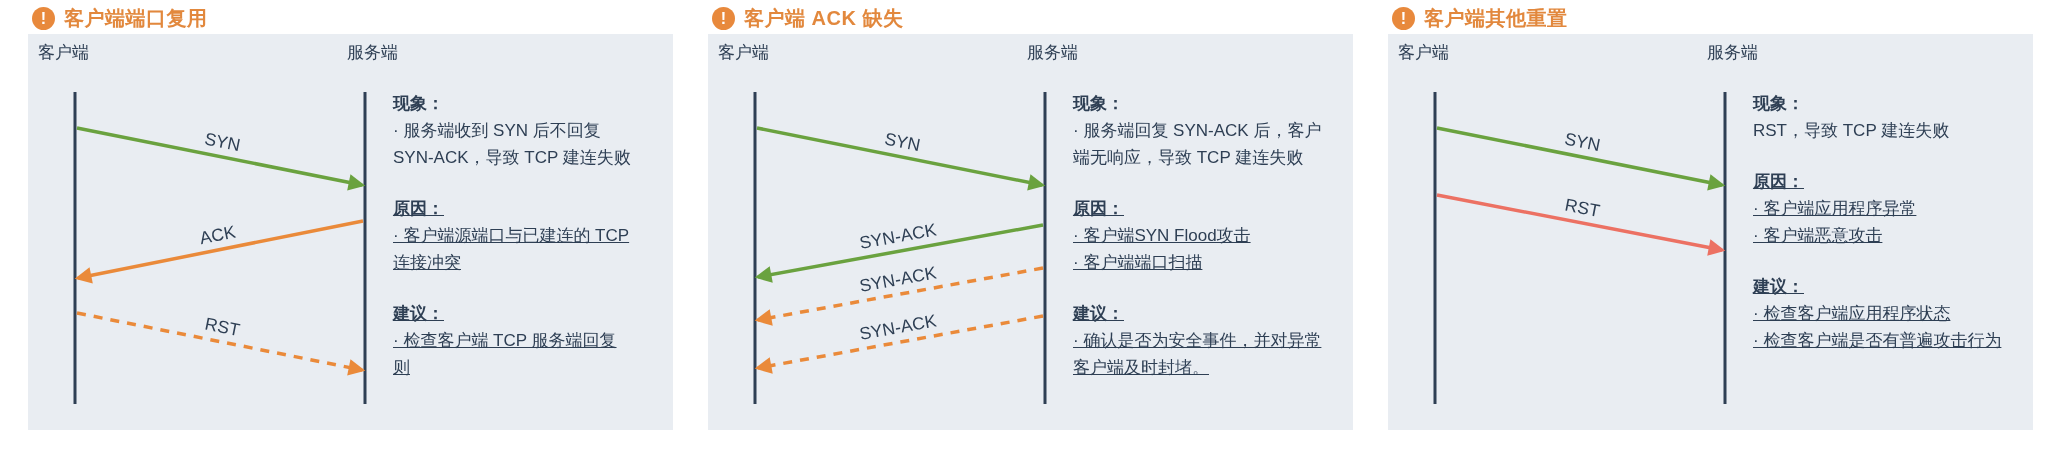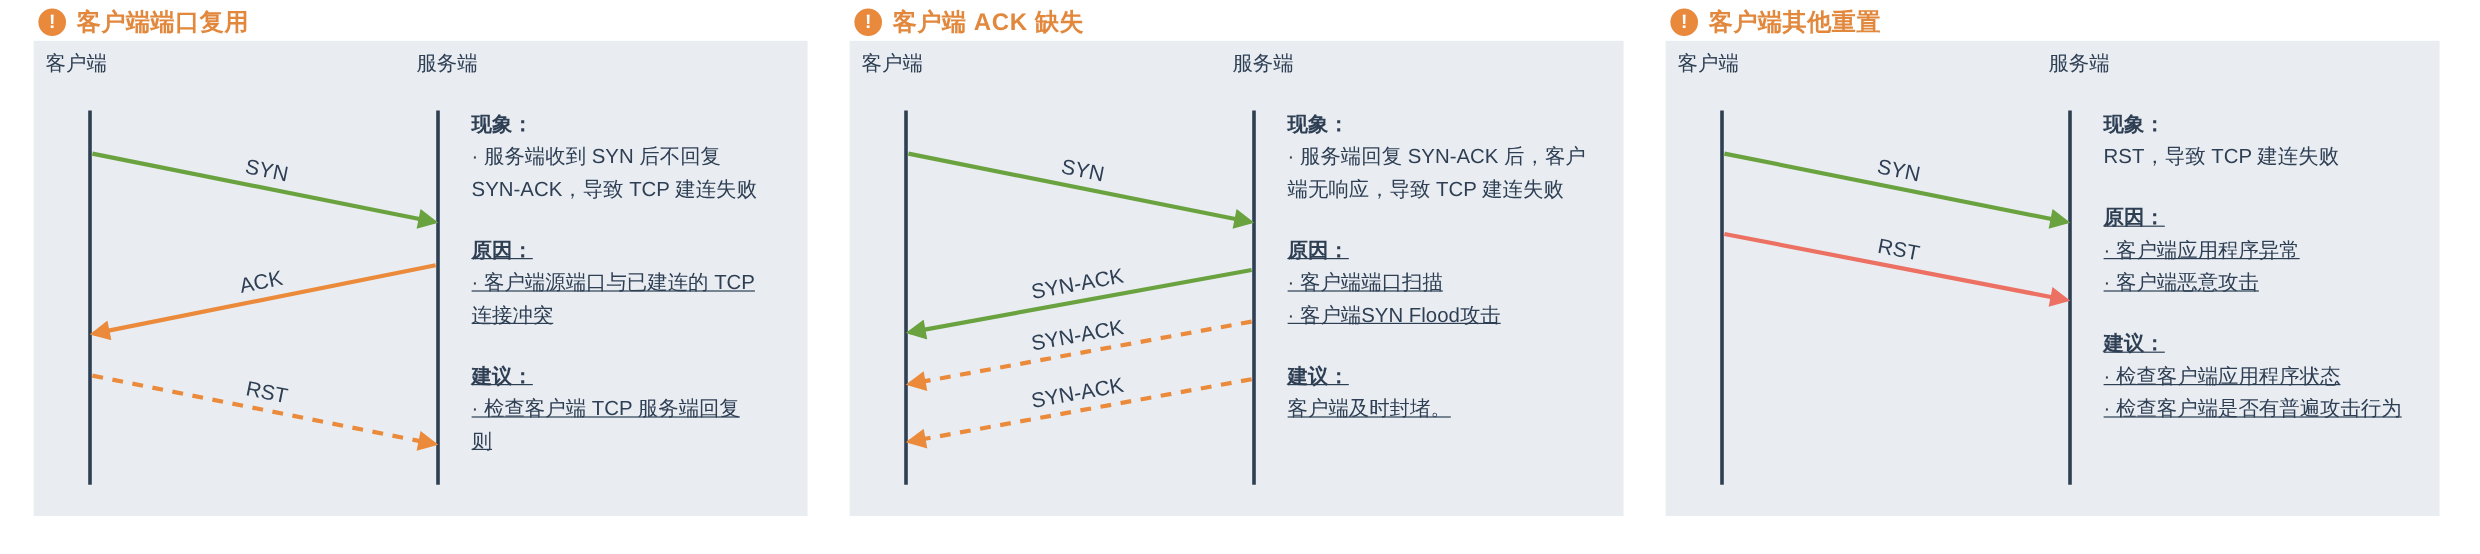--- a/index.html
+++ b/index.html
@@ -121,25 +121,26 @@
           <text text-anchor="middle" y="-9" transform="translate(192.5 308) rotate(-10.3)" fill="#2e3f54" font-size="17.5">SYN-ACK</text>
         </svg>
       <div class="notes">
           <div class="note-section">
             <div class="note-heading">现象：</div>
             <div class="note-line">· 服务端回复 SYN-ACK 后，客户</div>
             <div class="note-line">端无响应，导致 TCP 建连失败</div>
           </div>
           <div class="note-section">
             <div class="note-heading">原因：</div>
+            <div class="note-line">· 客户端SYN Flood攻击</div>
             <div class="note-line">· 客户端端口扫描</div>
-            <div class="note-line">· 客户端SYN Flood攻击</div>
           </div>
           <div class="note-section">
             <div class="note-heading">建议：</div>
+            <div class="note-line">· 确认是否为安全事件，并对异常</div>
             <div class="note-line">客户端及时封堵。</div>
           </div>
         </div>
     </div>
   </div>
 
   <div class="panel-group" style="left: 1388px;">
     <div class="panel-title-row">
       <div class="alert-icon">!</div>
       <div class="panel-title">客户端其他重置</div>

